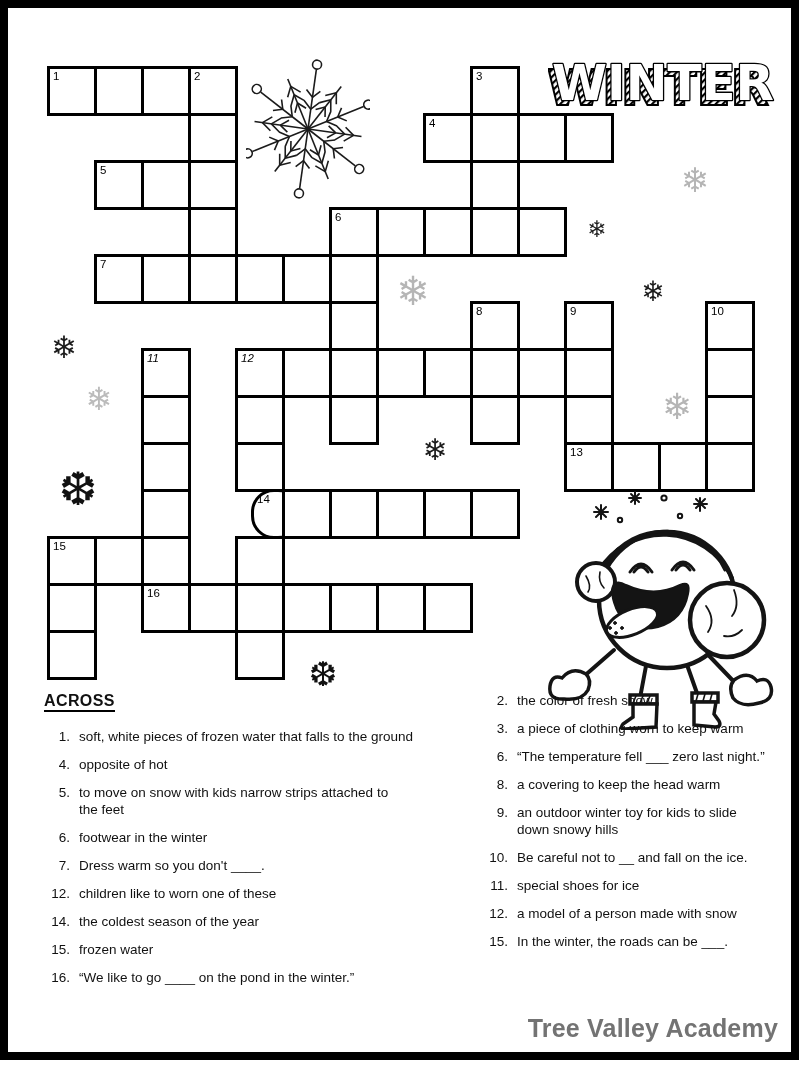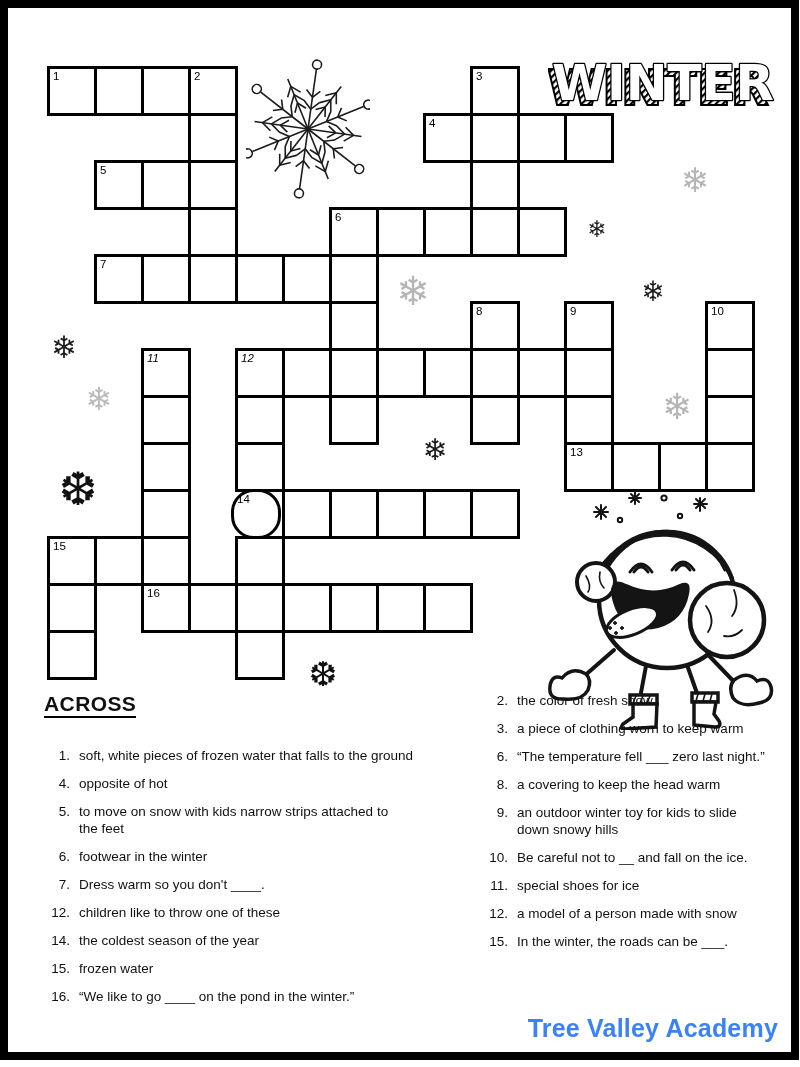--- a/index.html
+++ b/index.html
@@ -15,21 +15,21 @@
   
   #flakes .flake{position:absolute;transform:translate(-50%,-50%);line-height:1;}
   .title-svg{position:absolute;left:548px;top:44px;}
   .big-flake{position:absolute;left:246px;top:50px;}
   .snowman{position:absolute;left:534px;top:490px;}
 
   
   .clues{position:absolute;top:692px;}
   .clues.across{left:44px;width:400px;}
   .clues.down{left:482px;width:292px;}
-  .clue-header{font-size:21px;font-weight:bold;letter-spacing:.4px;margin-bottom:31px;}
+  .clue-header{font-size:16px;font-weight:bold;letter-spacing:.4px;margin-bottom:18px;}
   .clue-header span{border-bottom:2.5px solid #000;padding-bottom:1px;}
   .clue{display:flex;margin-bottom:11px;font-size:13.5px;}
   .cluenum{flex:none;width:26px;text-align:right;margin-right:9px;line-height:17px;}
   .cluetext{line-height:17px;white-space:pre-wrap;}
   .brand{position:absolute;right:22px;top:1014px;font-size:25px;font-weight:bold;letter-spacing:.2px;}
 
   svg .ln{stroke:#1b1b1b;fill:none;}
 </style>
 </head>
 <body>
@@ -149,21 +149,21 @@
       <div class="cell" style="left: 658px; top: 329px;"></div>
       <div class="cell" style="left: 94px; top: 376px;"></div>
       <div class="cell" style="left: 188px; top: 376px;"></div>
       <div class="cell" style="left: 517px; top: 376px;">
         <span class="cnum">13</span>
       </div>
       <div class="cell" style="left: 564px; top: 376px;"></div>
       <div class="cell" style="left: 611px; top: 376px;"></div>
       <div class="cell" style="left: 658px; top: 376px;"></div>
       <div class="cell" style="left: 94px; top: 423px;"></div>
-      <div class="cell" style="left: 184px; top: 423px; border-radius: 23px;">
+      <div class="cell" style="left: 204px; top: 423px; border-radius: 23px;">
         <span class="cnum">14</span>
       </div>
       <div class="cell" style="left: 235px; top: 423px;"></div>
       <div class="cell" style="left: 282px; top: 423px;"></div>
       <div class="cell" style="left: 329px; top: 423px;"></div>
       <div class="cell" style="left: 376px; top: 423px;"></div>
       <div class="cell" style="left: 423px; top: 423px;"></div>
       <div class="cell" style="left: 0px; top: 470px;">
         <span class="cnum">15</span>
       </div>
@@ -270,21 +270,21 @@
         <div class="clue">
           <span class="cluenum">6.</span>
           <span class="cluetext">footwear in the winter</span>
         </div>
         <div class="clue">
           <span class="cluenum">7.</span>
           <span class="cluetext">Dress warm so you don't ____.</span>
         </div>
         <div class="clue">
           <span class="cluenum">12.</span>
-          <span class="cluetext">children like to throw one of these</span>
+          <span class="cluetext">children like to worn one of these</span>
         </div>
         <div class="clue">
           <span class="cluenum">14.</span>
           <span class="cluetext">the coldest season of the year</span>
         </div>
         <div class="clue">
           <span class="cluenum">15.</span>
           <span class="cluetext">frozen water</span>
         </div>
         <div class="clue">
@@ -329,14 +329,14 @@
           <span class="cluenum">12.</span>
           <span class="cluetext">a model of a person made with snow</span>
         </div>
         <div class="clue">
           <span class="cluenum">15.</span>
           <span class="cluetext">In the winter, the roads can be ___.</span>
         </div>
       </div>
   </div>
 
-  <div class="brand" style="color: #3b82f6;">Tree Valley Academy</div>
+  <div class="brand" style="color: #737373;">Tree Valley Academy</div>
 </div>
 
 </body></html>

